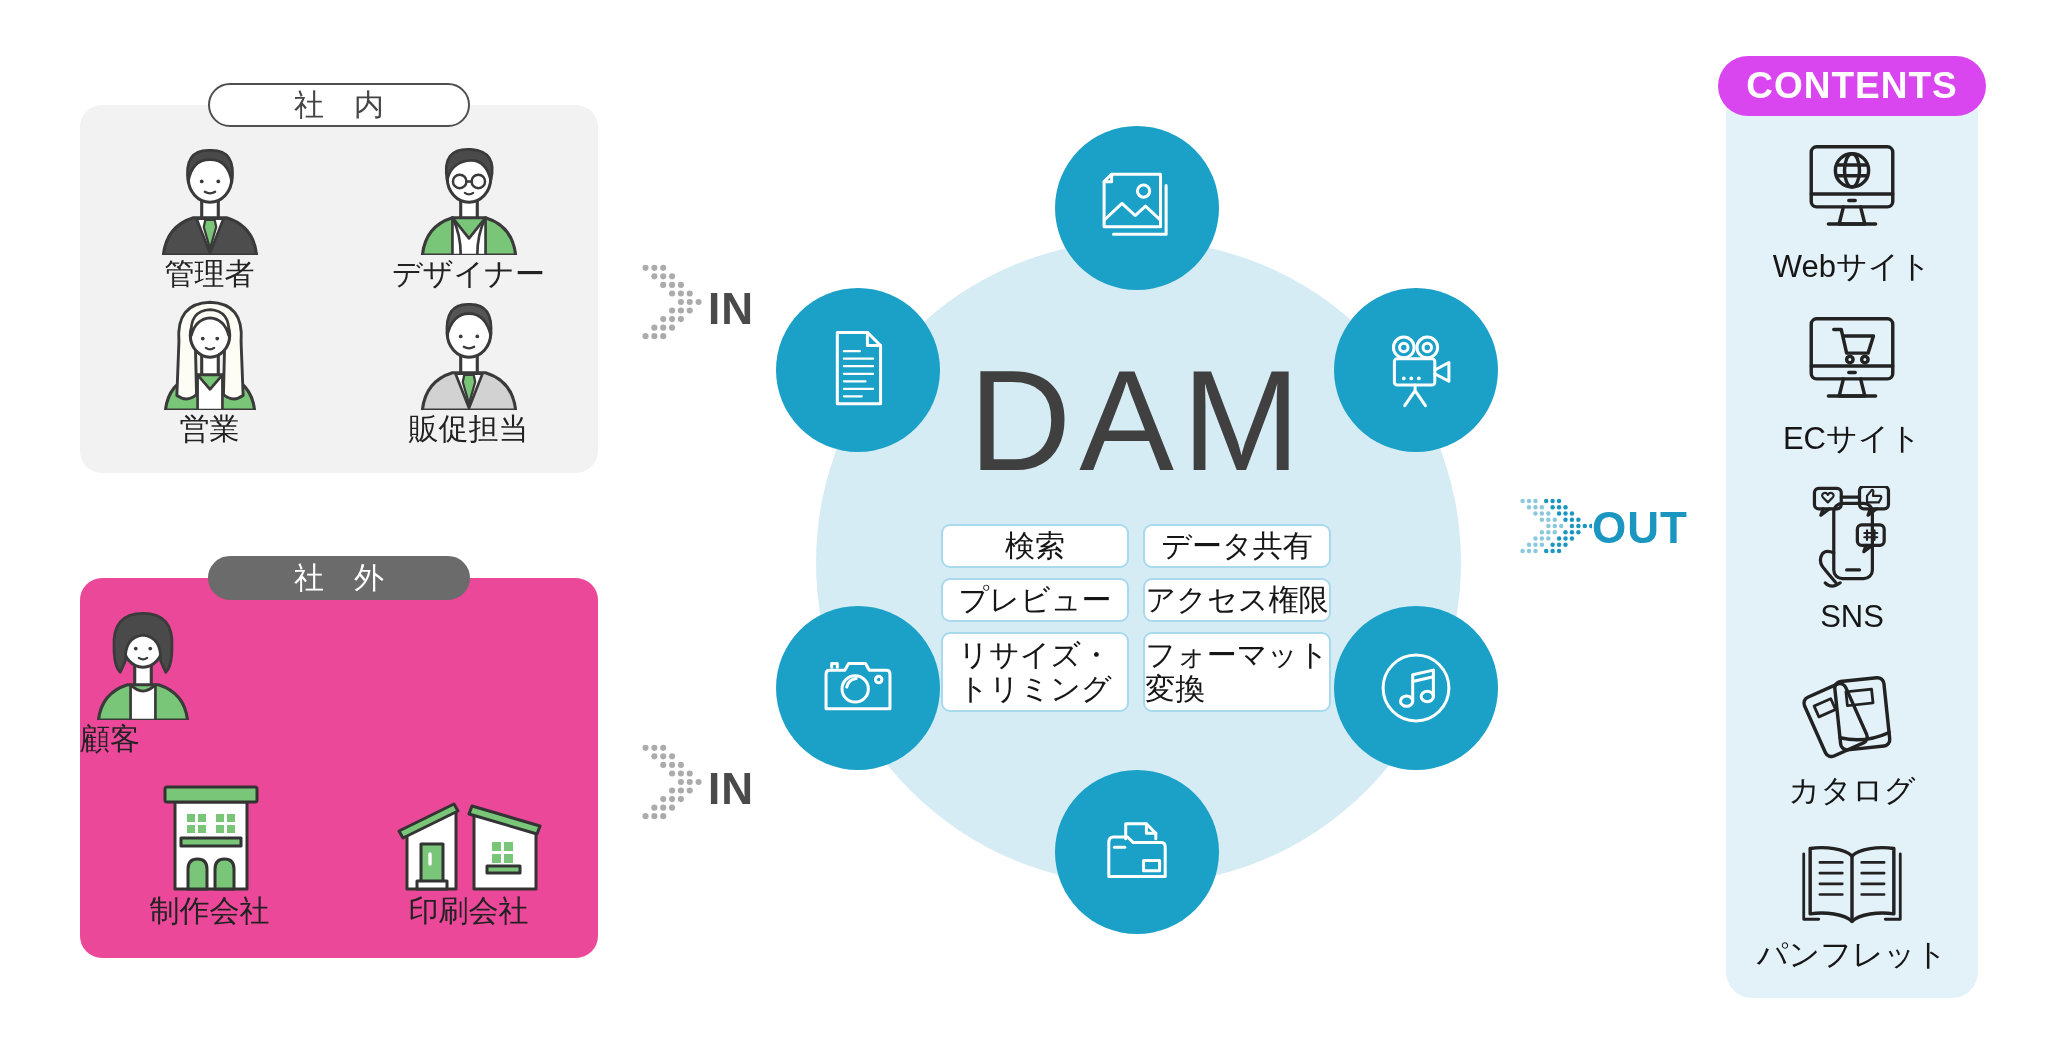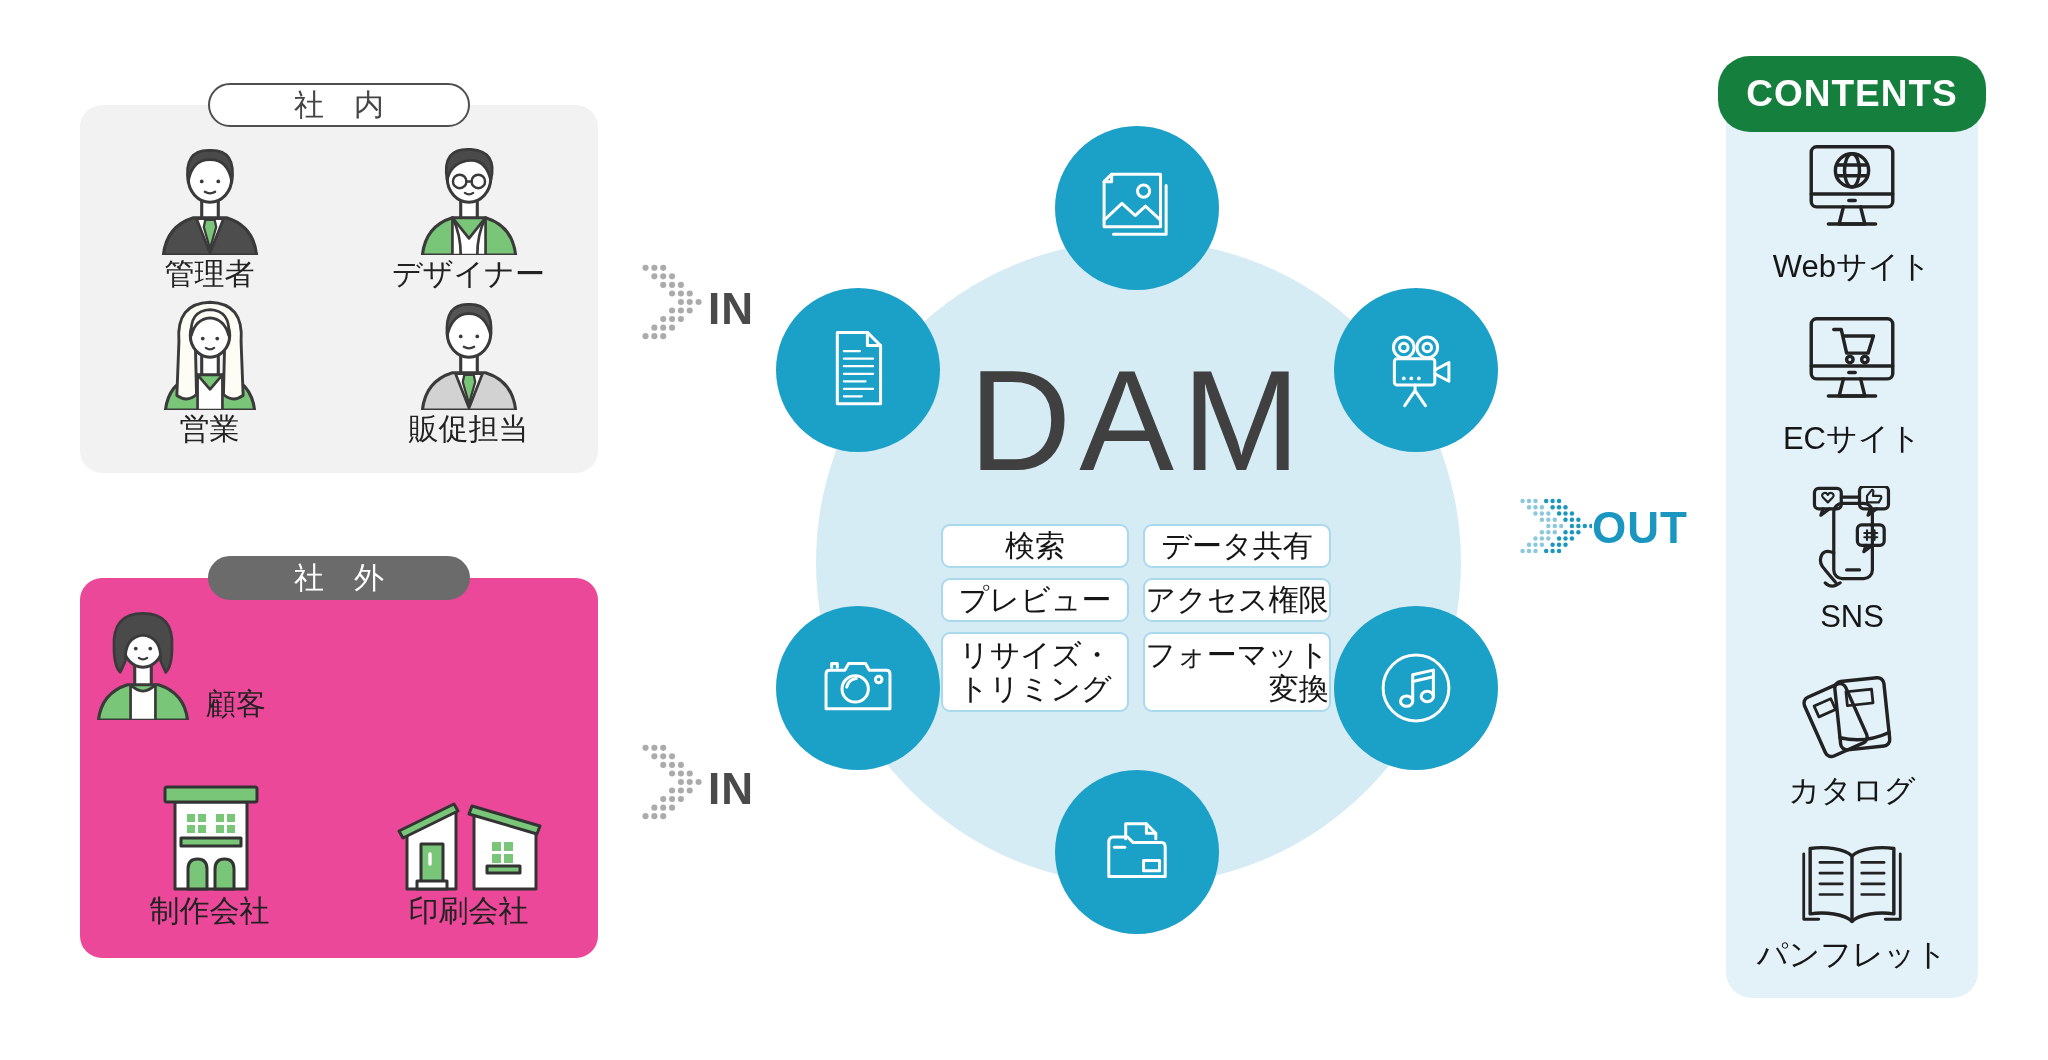--- a/index.html
+++ b/index.html
@@ -16,21 +16,21 @@
     width:262px;height:44px;border-radius:22px;display:flex;align-items:center;justify-content:center;
     font-size:30px;color:#454545;background:#ffffff;border:2.5px solid #4f4f4f;box-sizing:border-box;
   }
   .group-pill.dark{background:#6b6b6b;border-color:#6b6b6b;color:#ffffff;}
   .members-grid{
     position:absolute;left:0;right:0;top:34px;
     display:grid;grid-template-columns:1fr 1fr;row-gap:4px;justify-items:center;
   }
   .member{display:flex;flex-direction:column;align-items:center;}
   .member-label{font-size:30px;color:#222222;margin-top:2px;line-height:1.1;}
-  .ext-col{position:absolute;left:0;right:12px;top:26px;display:flex;flex-direction:row;align-items:flex-end;}
+  .ext-col{position:absolute;left:0;right:0;top:26px;display:flex;flex-direction:column;align-items:flex-start;}
   .ext-buildings{
     position:absolute;left:0;right:0;top:206px;
     display:grid;grid-template-columns:1fr 1fr;justify-items:center;
   }
   
   .arrow-block{position:absolute;display:flex;flex-direction:row;align-items:center;}
   .in-arrow-1{left:642px;top:238px;width:112px;}
   .in-arrow-2{left:642px;top:718px;width:112px;}
   .out-arrow{left:1520px;top:462px;width:168px;}
   .arrow-label{font-weight:bold;font-size:44px;margin-top:14px;letter-spacing:1px;}
@@ -42,41 +42,41 @@
     position:absolute;left:816px;top:350px;width:645px;text-align:center;
     font-size:142px;font-weight:300;letter-spacing:8px;color:#404040;line-height:1;
   }
   .feature-grid{
     position:absolute;left:941px;top:524px;width:390px;
     display:grid;grid-template-columns:188px 188px;grid-auto-flow:column;
     grid-template-rows:44px 44px 80px;column-gap:14px;row-gap:10px;
   }
   .feature-box{
     background:#ffffff;border:2.5px solid #a9d9ec;border-radius:9px;box-sizing:border-box;
-    display:flex;align-items:center;justify-content:center;text-align:right;
+    display:flex;align-items:center;justify-content:center;text-align:left;
     font-size:30px;color:#161616;white-space:pre-line;line-height:1.15;
   }
   .asset-circle{
     position:absolute;width:164px;height:164px;border-radius:50%;background:#1ba0c7;
     display:flex;align-items:center;justify-content:center;
   }
   .ac-image{left:1055px;top:126px;}
   .ac-document{left:776px;top:288px;}
   .ac-video{left:1334px;top:288px;}
   .ac-camera{left:776px;top:606px;}
   .ac-music{left:1334px;top:606px;}
   .ac-folder{left:1055px;top:770px;}
   
   .contents-panel{
     position:absolute;left:1726px;top:88px;width:252px;height:910px;
     background:#e3f1f8;border-radius:26px;
   }
   .contents-header{
-    position:absolute;left:1718px;top:56px;width:268px;height:76px;border-radius:32px;
-    background:#15803d;color:#ffffff;font-weight:bold;font-size:37px;letter-spacing:1px;
+    position:absolute;left:1718px;top:56px;width:268px;height:60px;border-radius:32px;
+    background:#d946ef;color:#ffffff;font-weight:bold;font-size:37px;letter-spacing:1px;
     display:flex;align-items:center;justify-content:center;
   }
   .contents-items{
     position:absolute;left:1726px;top:142px;width:252px;
     display:flex;flex-direction:column;align-items:center;gap:30px;
   }
   .contents-item{display:flex;flex-direction:column;align-items:center;}
   .contents-item-label{font-size:31px;color:#161616;margin-top:4px;line-height:1.1;}
   svg{display:block;}
 </style>

